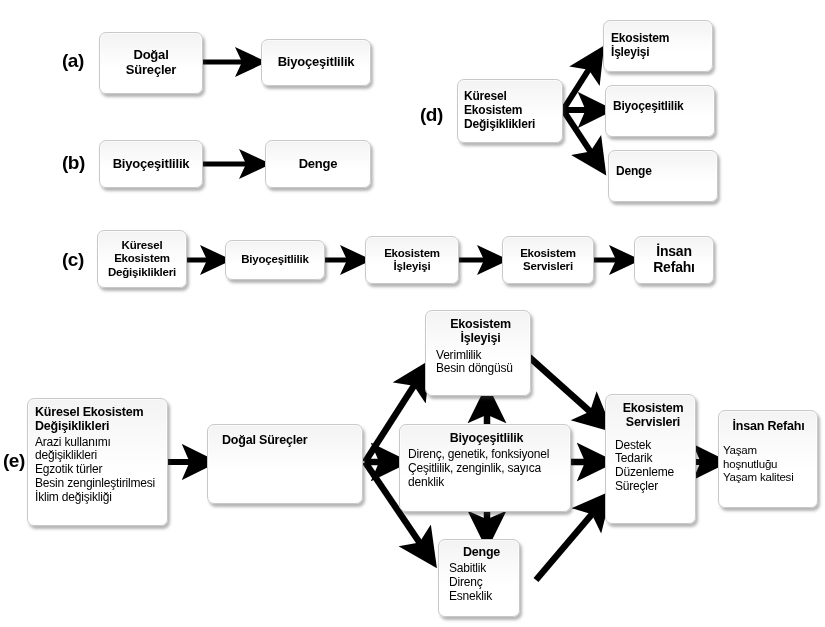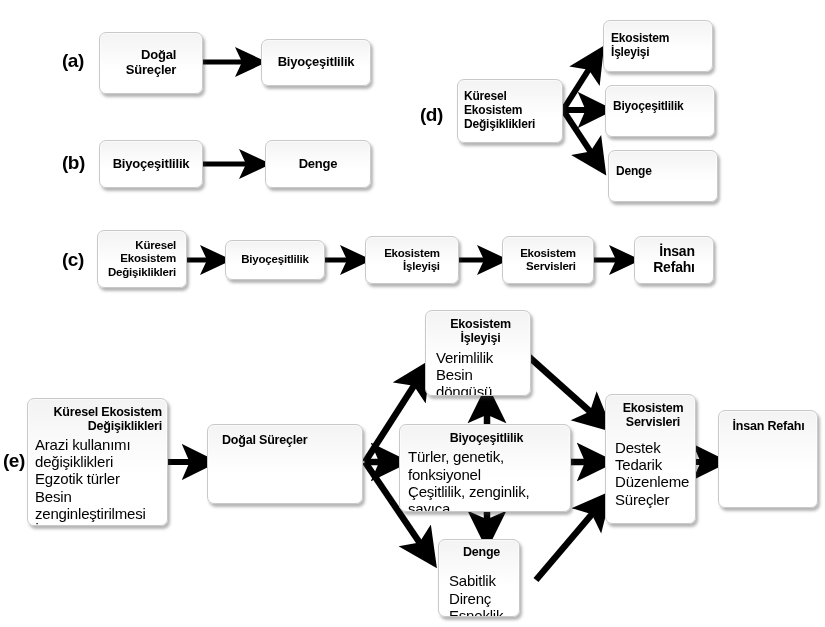--- a/index.html
+++ b/index.html
@@ -18,21 +18,21 @@
     box-sizing:border-box;
     border:1px solid #c9c9c9;
     border-radius:7px;
     background:linear-gradient(to bottom,#f3f3f3 0%,#fafafa 34%,#ffffff 62%,#ffffff 100%);
     box-shadow:2px 3px 3px rgba(60,60,60,0.38), 0 0 0 1px rgba(255,255,255,0.6) inset;
     overflow:hidden;
     color:#000;
   }
   .box .title{
     font-weight:bold;
-    text-align:right;
+    text-align:center;
     line-height:1.14;
     letter-spacing:-0.2px;
   }
   .box .lines{
     line-height:1.16;
     letter-spacing:-0.2px;
   }
   
   .simple{
     display:flex;align-items:center;justify-content:center;
@@ -45,21 +45,21 @@
   .plabel{
     position:absolute;
     font-weight:bold;
     font-size:19px;
     color:#000;
     letter-spacing:-0.5px;
   }
 
   
   .detail .title{font-size:12.5px;margin:0 0 2px 0;}
-  .detail .lines{font-size:15px;text-align:left;}
+  .detail .lines{font-size:12px;text-align:left;}
 
   svg.arrows{position:absolute;left:0;top:0;width:825px;height:627px;pointer-events:none;}
 </style>
 </head>
 <body>
 
 <div id="stage">
 
   <svg class="arrows" viewBox="0 0 825 627">
     <defs>
@@ -168,21 +168,21 @@
     <div class="title" style="white-space:pre-line;font-size:12px;text-align:left;padding-left:7px;width:100%;margin-top:-8px;">Biyoçeşitlilik</div>
   </div>
 
   <div class="box simple" style="left:608px;top:150px;width:110px;height:52px;">
     <div class="title" style="white-space:pre-line;font-size:12px;text-align:left;padding-left:7px;width:100%;margin-top:-8px;">Denge</div>
   </div>
 
   <div class="plabel" style="left:3px;top:450px;">(e)</div>
 
   <div class="box detail" style="left:27px;top:398px;width:141px;height:128px;padding:6px 5px 4px 7px;">
-    <div class="title" style="white-space:pre-line;text-align:right;">Küresel Ekosistem
+    <div class="title" style="white-space:pre-line;text-align:left;">Küresel Ekosistem
 Değişiklikleri</div>
     <div class="lines" style="white-space:pre-line;">Arazi kullanımı
 değişiklikleri
 Egzotik türler
 Besin zenginleştirilmesi
 İklim değişikliği</div>
   </div>
 
   <div class="box detail" style="left:207px;top:424px;width:156px;height:80px;padding:8px 5px 4px 14px;">
     <div class="title" style="white-space:pre-line;text-align:left;margin-bottom:5px;">Doğal Süreçler</div>
@@ -190,38 +190,40 @@
 
   <div class="box detail" style="left:425px;top:310px;width:106px;height:86px;padding:6px 5px 4px 10px;">
     <div class="title" style="white-space:pre-line;text-align:center;">Ekosistem
 İşleyişi</div>
     <div class="lines" style="white-space:pre-line;margin-top:3px;">Verimlilik
 Besin döngüsü</div>
   </div>
 
   <div class="box detail" style="left:399px;top:424px;width:172px;height:88px;padding:6px 5px 4px 8px;">
     <div class="title" style="white-space:pre-line;text-align:center;">Biyoçeşitlilik</div>
-    <div class="lines" style="white-space:pre-line;margin-top:3px;">Türler, genetik, fonksiyonel
+    <div class="lines" style="white-space:pre-line;margin-top:3px;">Direnç, genetik, fonksiyonel
 Çeşitlilik, zenginlik, sayıca
 denklik</div>
   </div>
 
   <div class="box detail" style="left:438px;top:539px;width:82px;height:78px;padding:5px 5px 4px 10px;">
     <div class="title" style="white-space:pre-line;text-align:center;">Denge</div>
-    <div class="lines" style="white-space:pre-line;margin-top:13px;">Sabitlik
+    <div class="lines" style="white-space:pre-line;margin-top:3px;">Sabitlik
 Direnç
 Esneklik</div>
   </div>
 
   <div class="box detail" style="left:605px;top:394px;width:91px;height:130px;padding:6px 4px 4px 9px;">
     <div class="title" style="white-space:pre-line;text-align:center;">Ekosistem
 Servisleri</div>
     <div class="lines" style="white-space:pre-line;margin-top:9px;">Destek
 Tedarik
 Düzenleme
 Süreçler</div>
   </div>
 
   <div class="box detail" style="left:718px;top:410px;width:100px;height:98px;padding:8px 3px 4px 4px;">
     <div class="title" style="white-space:pre-line;text-align:center;">İnsan Refahı</div>
+    <div class="lines" style="white-space:pre-line;margin-top:11px;font-size:11.5px;">Yaşam hoşnutluğu
+Yaşam kalitesi</div>
   </div>
 
 </div>
 
 </body></html>

